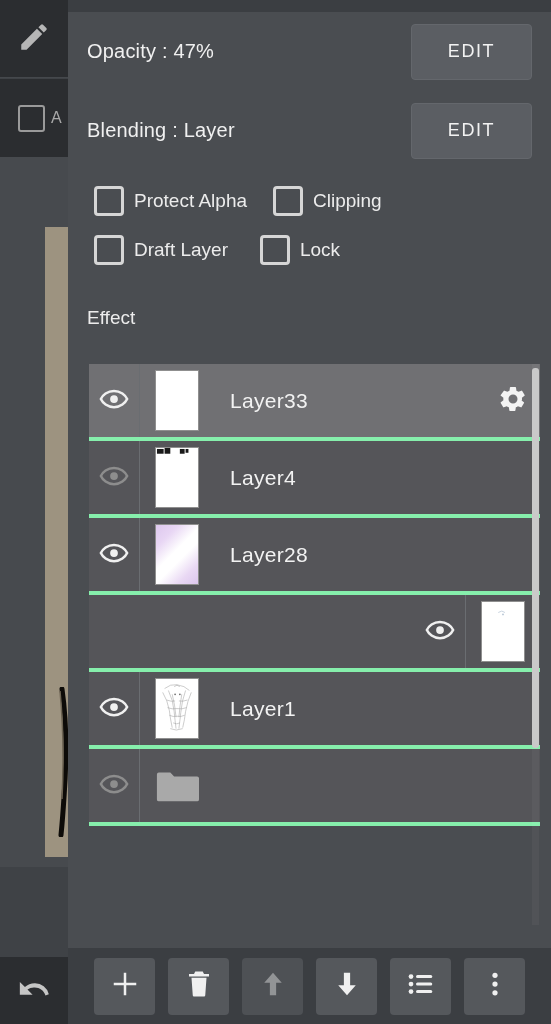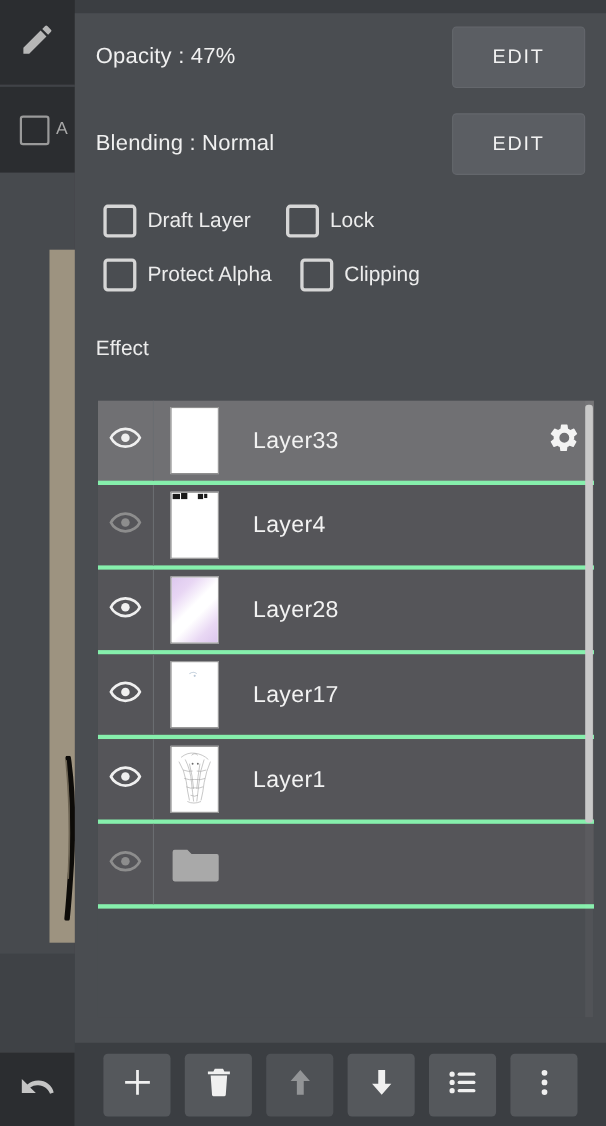--- a/index.html
+++ b/index.html
@@ -243,47 +243,47 @@
   </div>
 
   <div class="panel">
 
     <div class="prop-row">
       <span class="prop-label">Opacity : 47%</span>
       <span class="edit-btn">EDIT</span>
     </div>
 
     <div class="prop-row">
-      <span class="prop-label">Blending : Normal</span>
+      <span class="prop-label">Blending : Layer</span>
       <span class="edit-btn">EDIT</span>
     </div>
 
     <div class="cb-block">
+      <div class="cb-row">
+        <span class="cb-item">
+          <span class="cb-box"></span>
+          <span class="cb-text">Protect Alpha</span>
+        </span>
+        <span class="cb-gap-1"></span>
+        <span class="cb-item">
+          <span class="cb-box"></span>
+          <span class="cb-text">Clipping</span>
+        </span>
+      </div>
       <div class="cb-row">
         <span class="cb-item">
           <span class="cb-box"></span>
           <span class="cb-text">Draft Layer</span>
         </span>
         <span class="cb-gap-2"></span>
         <span class="cb-item">
           <span class="cb-box"></span>
           <span class="cb-text">Lock</span>
         </span>
       </div>
-      <div class="cb-row">
-        <span class="cb-item">
-          <span class="cb-box"></span>
-          <span class="cb-text">Protect Alpha</span>
-        </span>
-        <span class="cb-gap-1"></span>
-        <span class="cb-item">
-          <span class="cb-box"></span>
-          <span class="cb-text">Clipping</span>
-        </span>
-      </div>
     </div>
 
     <div class="effect-row">
       <span class="effect-label">Effect</span>
     </div>
 
     <div class="layer-list-wrap">
       <div class="layer-list" id="layer-list">
           <div class="layer-row selected">
             <div class="eye-cell">
@@ -343,21 +343,20 @@
                 </svg></span>
             </div>
             <div class="thumb-cell">
               <span class="thumb">
                 <svg class="art-sketch" viewBox="0 0 44 61">
                   <path d="M17 11 q4 -3 7 0" stroke="#c6d2de" stroke-width="1" fill="none"></path>
                   <circle cx="22" cy="13" r="1" fill="#b9c7d6"></circle>
                 </svg>
               </span>
             </div>
-            <div class="layer-name">Layer17</div>
           </div>
           <div class="layer-row">
             <div class="eye-cell">
               <span><svg width="30" height="30" viewBox="0 0 24 24">
                   <path d="M12 5.5C6.8 5.5 2.8 9.1 1.5 12c1.3 2.9 5.3 6.5 10.5 6.5s9.2-3.6 10.5-6.5C21.2 9.1 17.2 5.5 12 5.5z" fill="none" stroke="#f0f0f0" stroke-width="2"></path>
                   <circle cx="12" cy="12" r="3.1" fill="#f0f0f0"></circle>
                 </svg></span>
             </div>
             <div class="thumb-cell">
               <span class="thumb">

